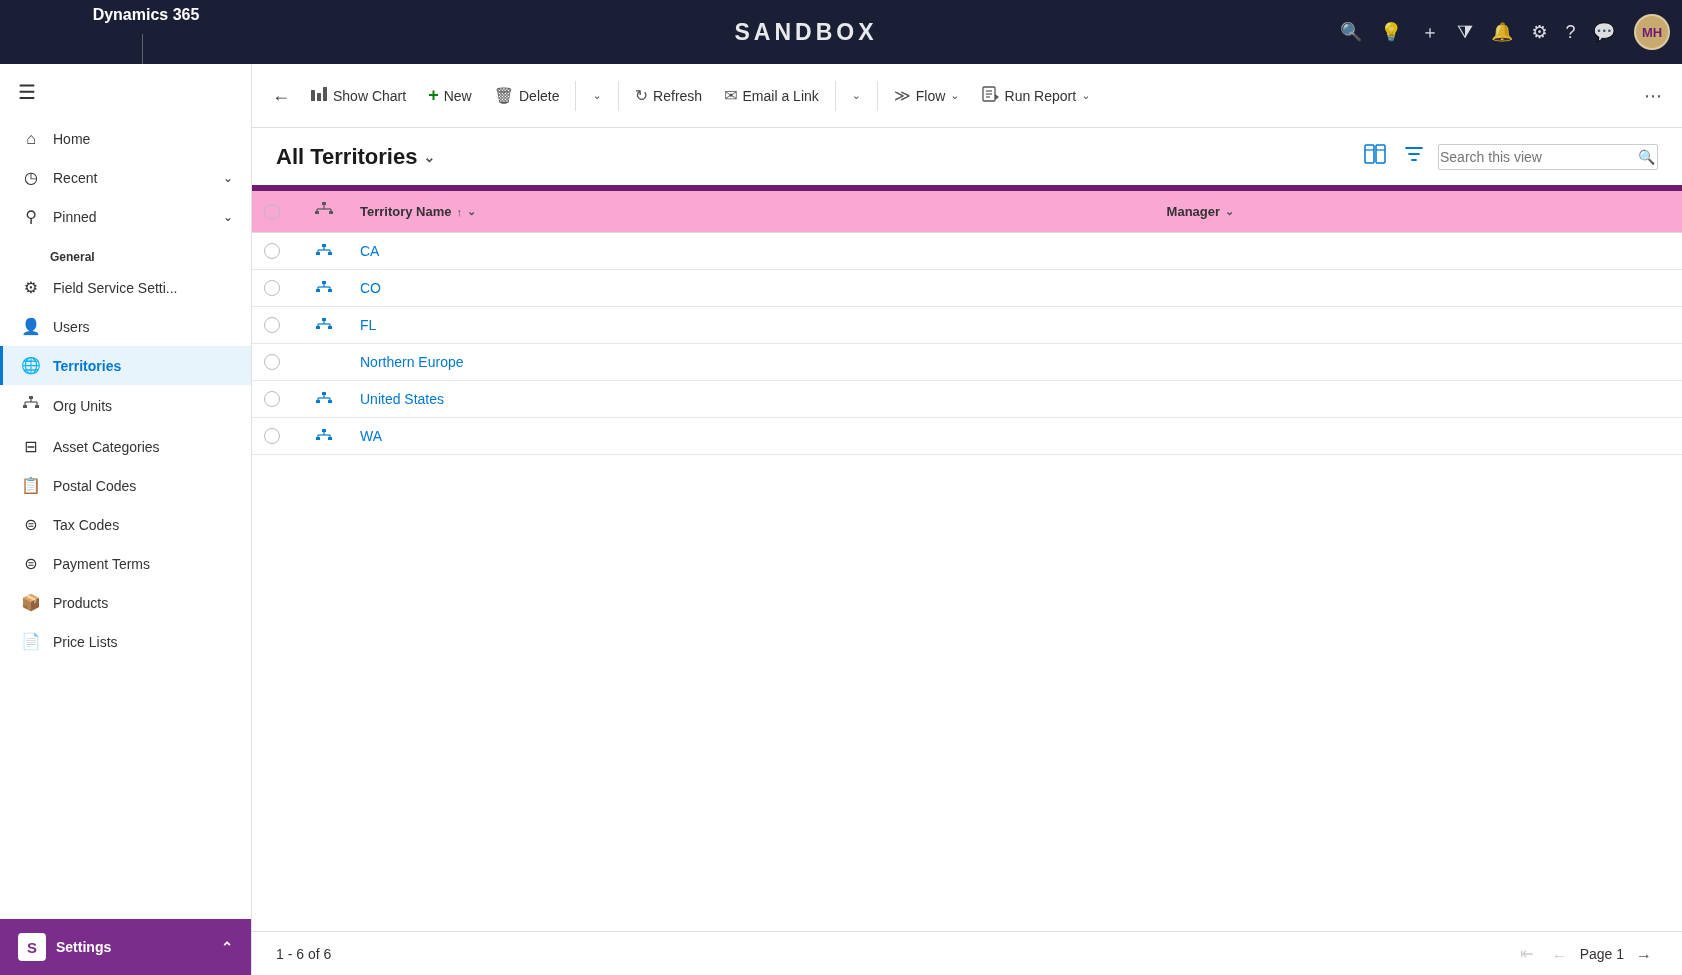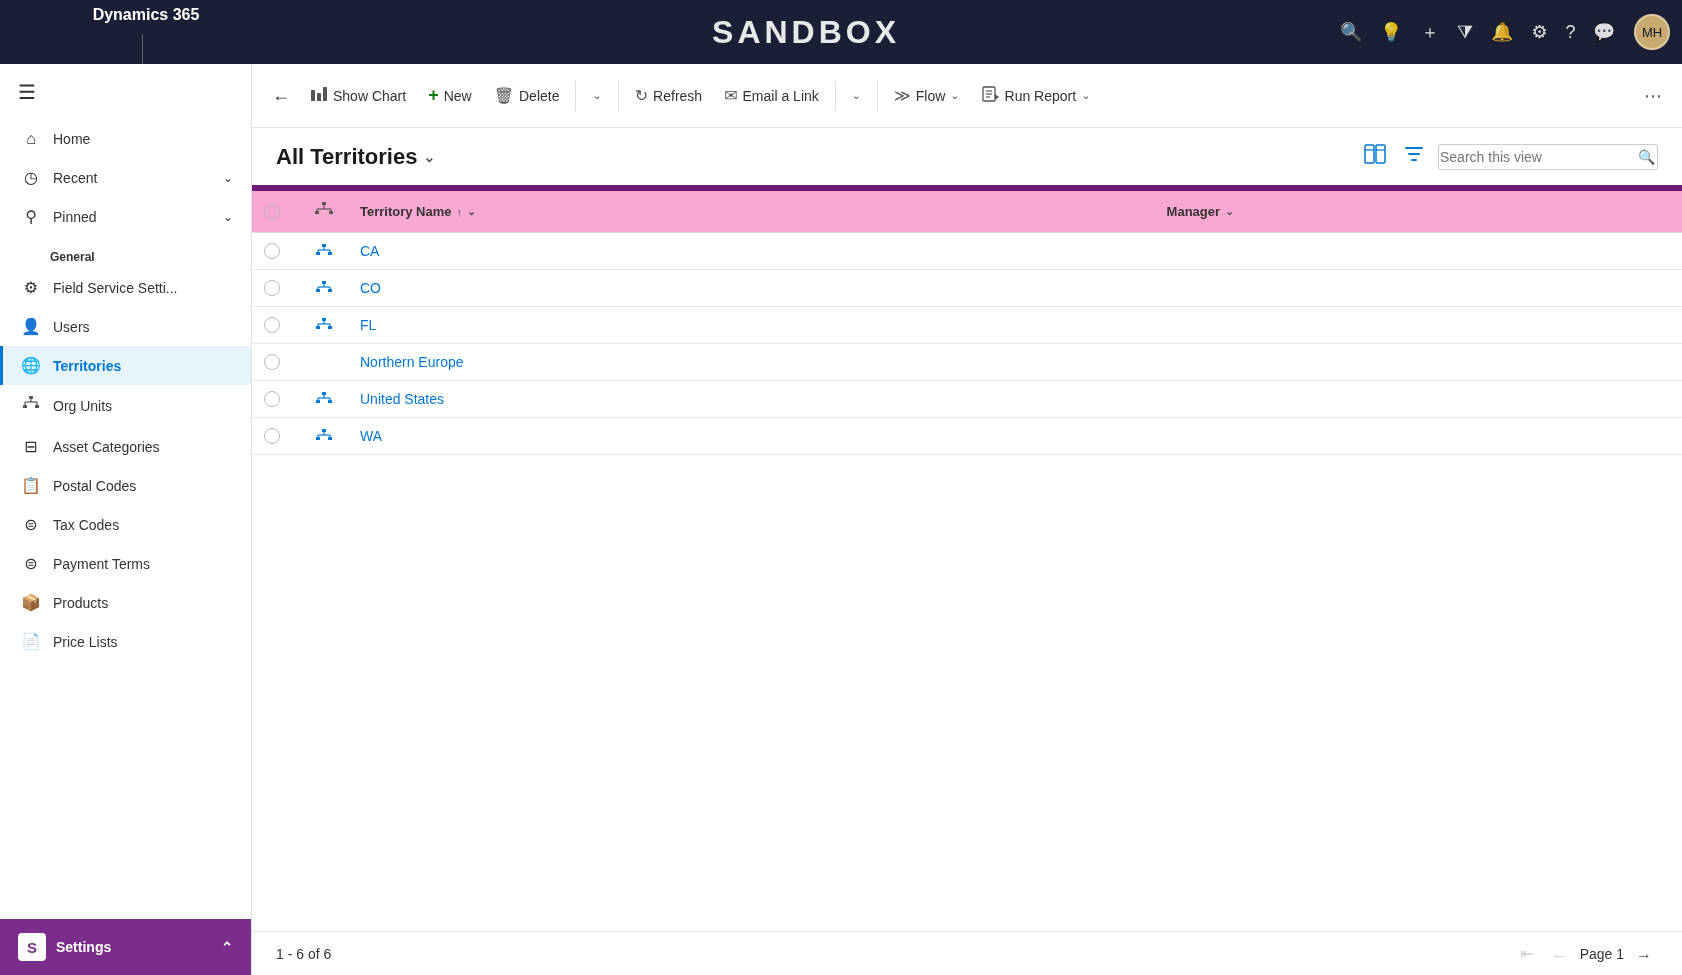--- a/index.html
+++ b/index.html
@@ -48,21 +48,21 @@
       background: rgba(255,255,255,0.3);
       margin: 0 12px;
     }
     .module-title {
       font-size: 14px;
       color: rgba(255,255,255,0.85);
     }
     .sandbox-title {
       flex: 1;
       text-align: center;
-      font-size: 32px;
+      font-size: 23px;
       font-weight: 700;
       letter-spacing: 4px;
       color: #fff;
       opacity: 0.9;
     }
     .top-nav-right {
       display: flex;
       align-items: center;
       gap: 18px;
       min-width: 220px;
@@ -77,23 +77,23 @@
       border: none;
       display: flex;
       align-items: center;
       justify-content: center;
     }
     .avatar {
       width: 36px;
       height: 36px;
       border-radius: 50%;
       background: #c8a96e;
-      color: #0f172a;
+      color: #701a75;
       font-size: 13px;
-      font-weight: 400;
+      font-weight: 700;
       display: flex;
       align-items: center;
       justify-content: center;
       cursor: pointer;
       border: 2px solid rgba(255,255,255,0.4);
     }
 
     
     .main-layout {
       display: flex;

